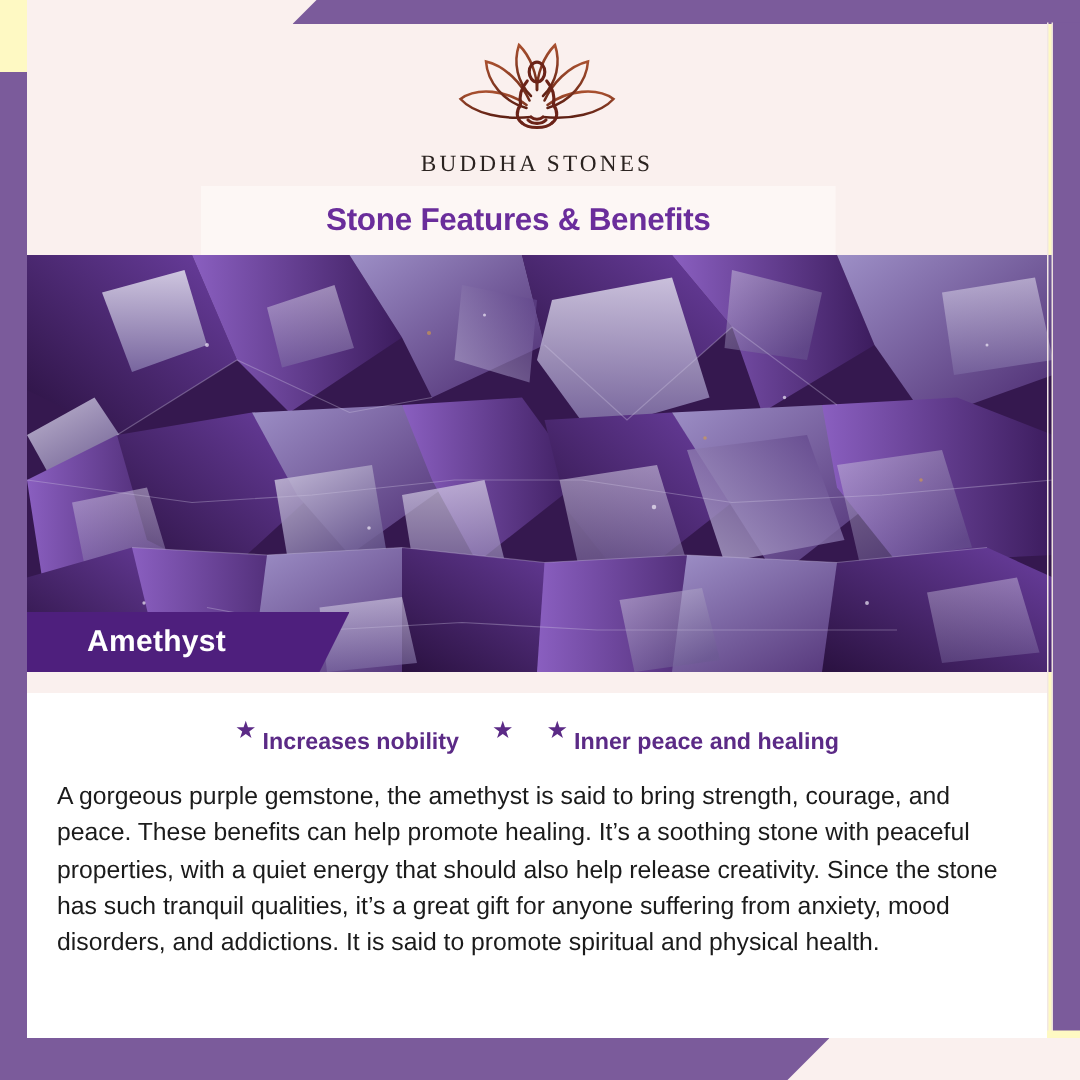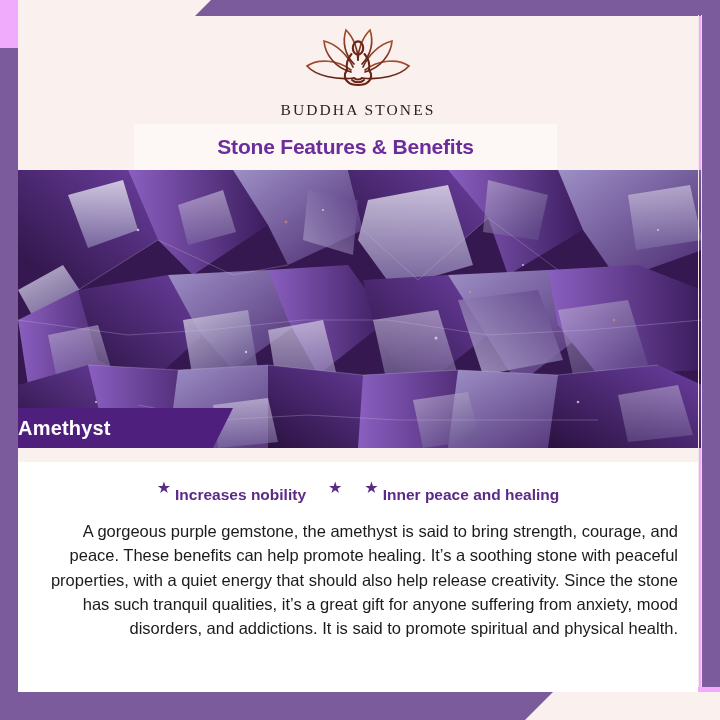--- a/index.html
+++ b/index.html
@@ -8,21 +8,21 @@
   html, body {
     width:720px; height:720px;
     font-family:"Liberation Sans", sans-serif;
     background:#faf0ee;
     overflow:hidden;
   }
 
   .page {
     position:relative;
     width:720px; height:720px;
-    background:#f0abfc;
+    background:#fef9c3;
   }
 
   
   .frame-top {
     position:absolute; top:0; left:195px; right:0; height:16px;
     background:#7b5b9b;
     clip-path:polygon(16px 0, 100% 0, 100% 100%, 0 100%);
     z-index:5;
   }
   .frame-right {
@@ -87,21 +87,21 @@
 
   
   .stone-ribbon {
     position:absolute; left:18px; top:408px; width:215px; height:40px;
     background:#4e1f7d;
     clip-path:polygon(0 0, 100% 0, calc(100% - 20px) 100%, 0 100%);
     display:flex; align-items:center; z-index:7;
   }
   .stone-ribbon-label {
     color:#ffffff; font-size:20px; font-weight:bold;
-    letter-spacing:0.2px;
+    padding-left:40px; letter-spacing:0.2px;
   }
 
   
   .content {
     position:absolute; left:18px; top:448px; right:22px; bottom:28px;
     background:#ffffff; z-index:3;
     padding:0 14px;
   }
   .content-top-tint {
     position:absolute; left:0; top:0; right:0; height:14px;
@@ -112,21 +112,21 @@
     display:flex; align-items:center; justify-content:center;
     gap:22px; padding-top:24px; flex-wrap:nowrap;
   }
   .benefit { display:flex; align-items:center; gap:4px; white-space:nowrap; }
   .benefit-star { color:#5b2a86; font-size:16px; line-height:1; }
   .benefit-label { color:#5b2a86; font-size:15.5px; font-weight:bold;margin-top:14px; }
 
   .description {
     margin-top:15px; padding:0 6px;
     font-size:16.5px; line-height:1.47;
-    color:#1b1b1b; text-align:right;
+    color:#1b1b1b; text-align:left;
   }
 </style>
 </head>
 <body>
 
 <div class="page">
 
   <div class="frame-bottom-fill"></div>
   <div class="frame-top"></div>
   <div class="frame-right"></div>

